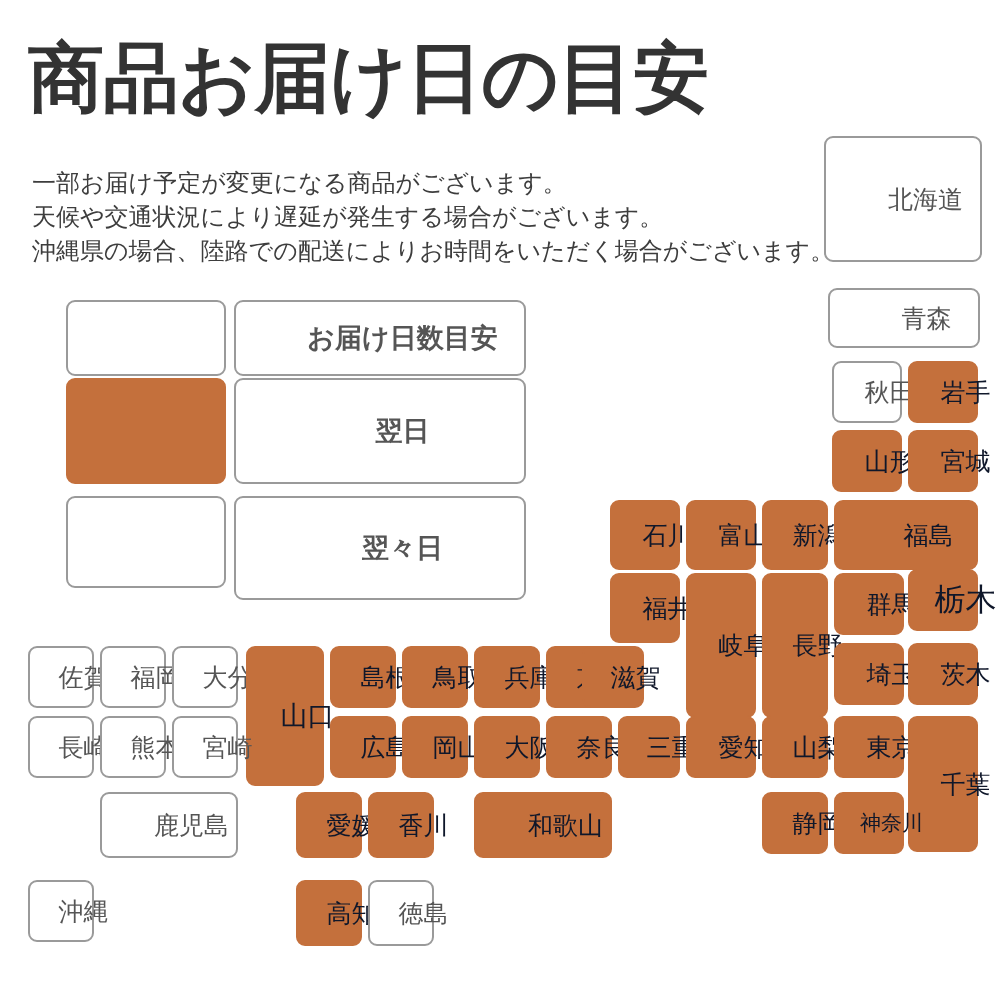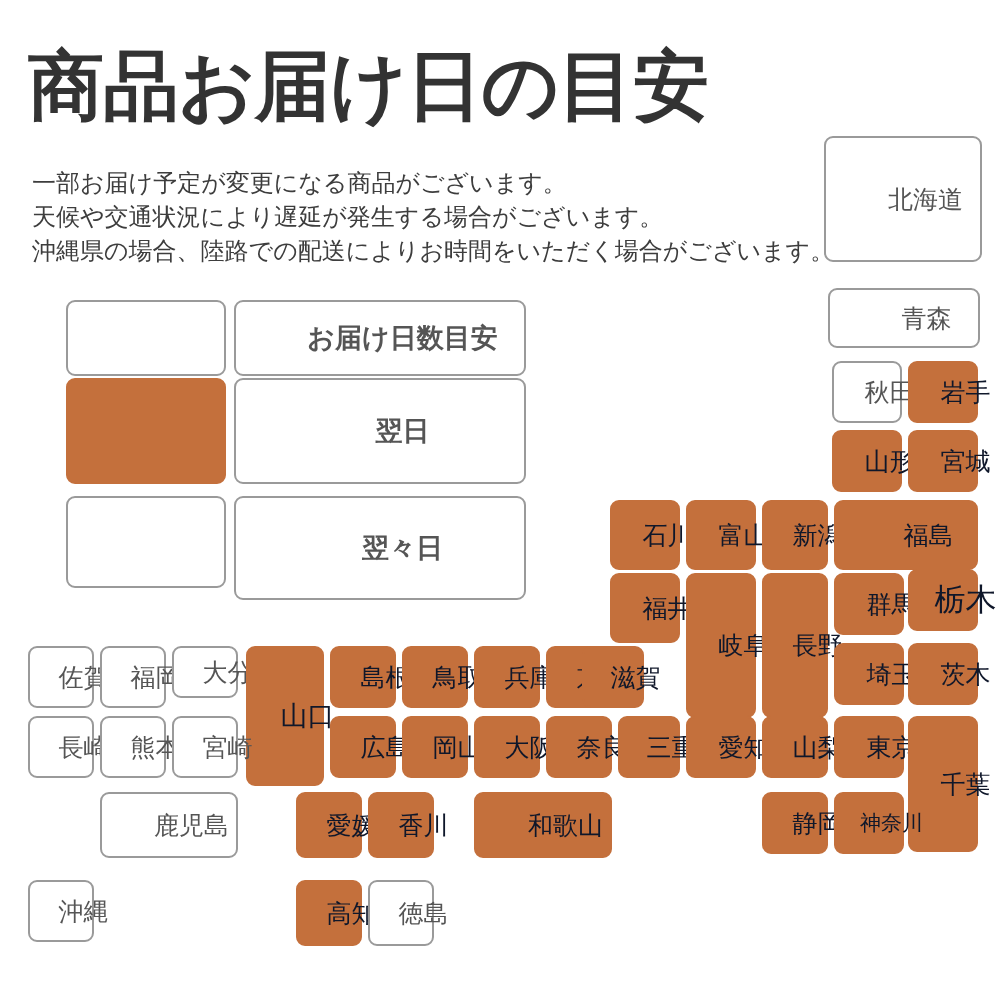--- a/index.html
+++ b/index.html
@@ -6,21 +6,21 @@
   body{
     width:1000px;height:1000px;
     background:#ffffff;
     font-family:"Liberation Sans","DejaVu Sans",sans-serif;
     color:#4a4a4a;
     overflow:hidden;
   }
   #stage{position:relative;width:1000px;height:1000px;}
 
   .title{
-    position:absolute;left:28px;top:36px;
+    position:absolute;left:28px;top:28px;
     font-size:76px;font-weight:bold;color:#333333;
     letter-spacing:-1px;white-space:nowrap;
   }
   .notes{
     position:absolute;left:32px;top:166px;
     font-size:24px;line-height:34px;color:#3d3d3d;
   }
   .notes div{white-space:nowrap;}
 
   
@@ -83,21 +83,21 @@
       <div class="cell filled" style="left: 834px; top: 500px; width: 144px; height: 70px; font-size: 25px;">福島</div>
       <div class="cell filled" style="left: 610px; top: 573px; width: 70px; height: 70px; font-size: 25px;">福井</div>
       <div class="cell filled" style="left: 686px; top: 573px; width: 70px; height: 145px; font-size: 25px;">岐阜</div>
       <div class="cell filled" style="left: 762px; top: 573px; width: 66px; height: 145px; font-size: 25px;">長野</div>
       <div class="cell filled" style="left: 834px; top: 573px; width: 70px; height: 62px; font-size: 25px;">群馬</div>
       <div class="cell filled" style="left: 908px; top: 569px; width: 70px; height: 62px; font-size: 31px;">栃木</div>
       <div class="cell filled" style="left: 834px; top: 643px; width: 70px; height: 62px; font-size: 25px;">埼玉</div>
       <div class="cell filled" style="left: 908px; top: 643px; width: 70px; height: 62px; font-size: 25px;">茨木</div>
       <div class="cell plain" style="left: 28px; top: 646px; width: 66px; height: 62px; font-size: 25px;">佐賀</div>
       <div class="cell plain" style="left: 100px; top: 646px; width: 66px; height: 62px; font-size: 25px;">福岡</div>
-      <div class="cell plain" style="left: 172px; top: 646px; width: 66px; height: 52px; font-size: 25px;">大分</div>
+      <div class="cell plain" style="left: 172px; top: 646px; width: 66px; height: 62px; font-size: 25px;">大分</div>
       <div class="cell filled" style="left: 246px; top: 646px; width: 78px; height: 140px; font-size: 27px;">山口</div>
       <div class="cell filled" style="left: 330px; top: 646px; width: 66px; height: 62px; font-size: 25px;">島根</div>
       <div class="cell filled" style="left: 402px; top: 646px; width: 66px; height: 62px; font-size: 25px;">鳥取</div>
       <div class="cell filled" style="left: 474px; top: 646px; width: 66px; height: 62px; font-size: 25px;">兵庫</div>
       <div class="cell filled" style="left: 546px; top: 646px; width: 66px; height: 62px; font-size: 25px;">京都</div>
       <div class="cell filled" style="left: 582px; top: 646px; width: 62px; height: 62px; font-size: 25px;">滋賀</div>
       <div class="cell plain" style="left: 28px; top: 716px; width: 66px; height: 62px; font-size: 25px;">長崎</div>
       <div class="cell plain" style="left: 100px; top: 716px; width: 66px; height: 62px; font-size: 25px;">熊本</div>
       <div class="cell plain" style="left: 172px; top: 716px; width: 66px; height: 62px; font-size: 25px;">宮崎</div>
       <div class="cell filled" style="left: 330px; top: 716px; width: 66px; height: 62px; font-size: 25px;">広島</div>

